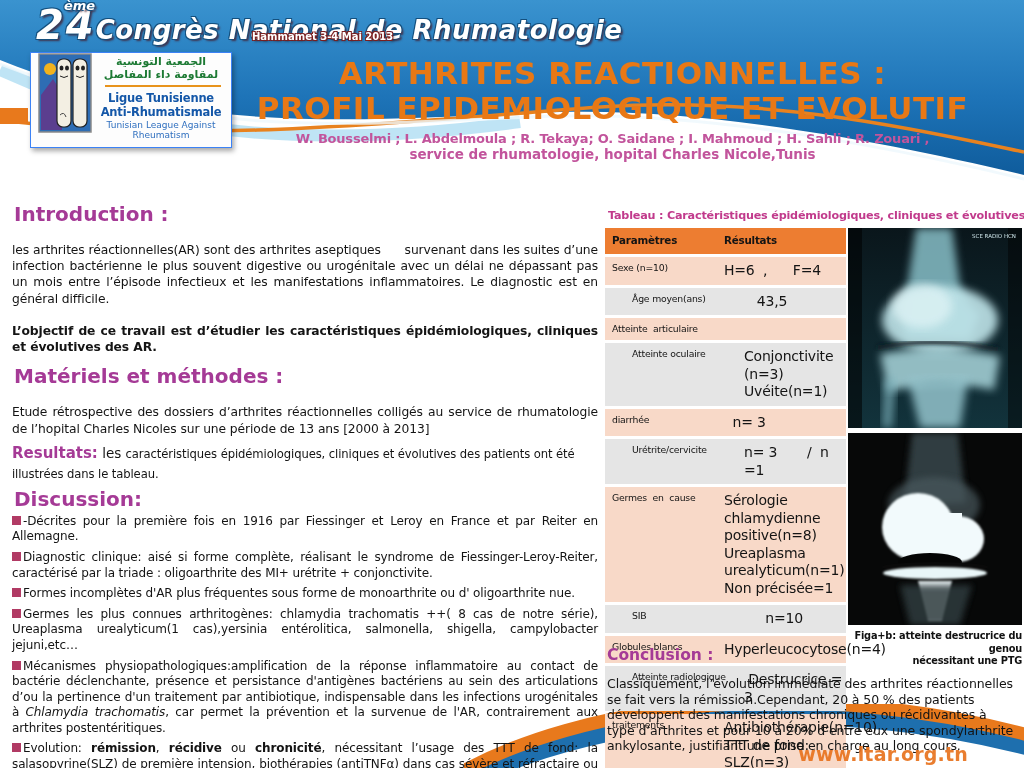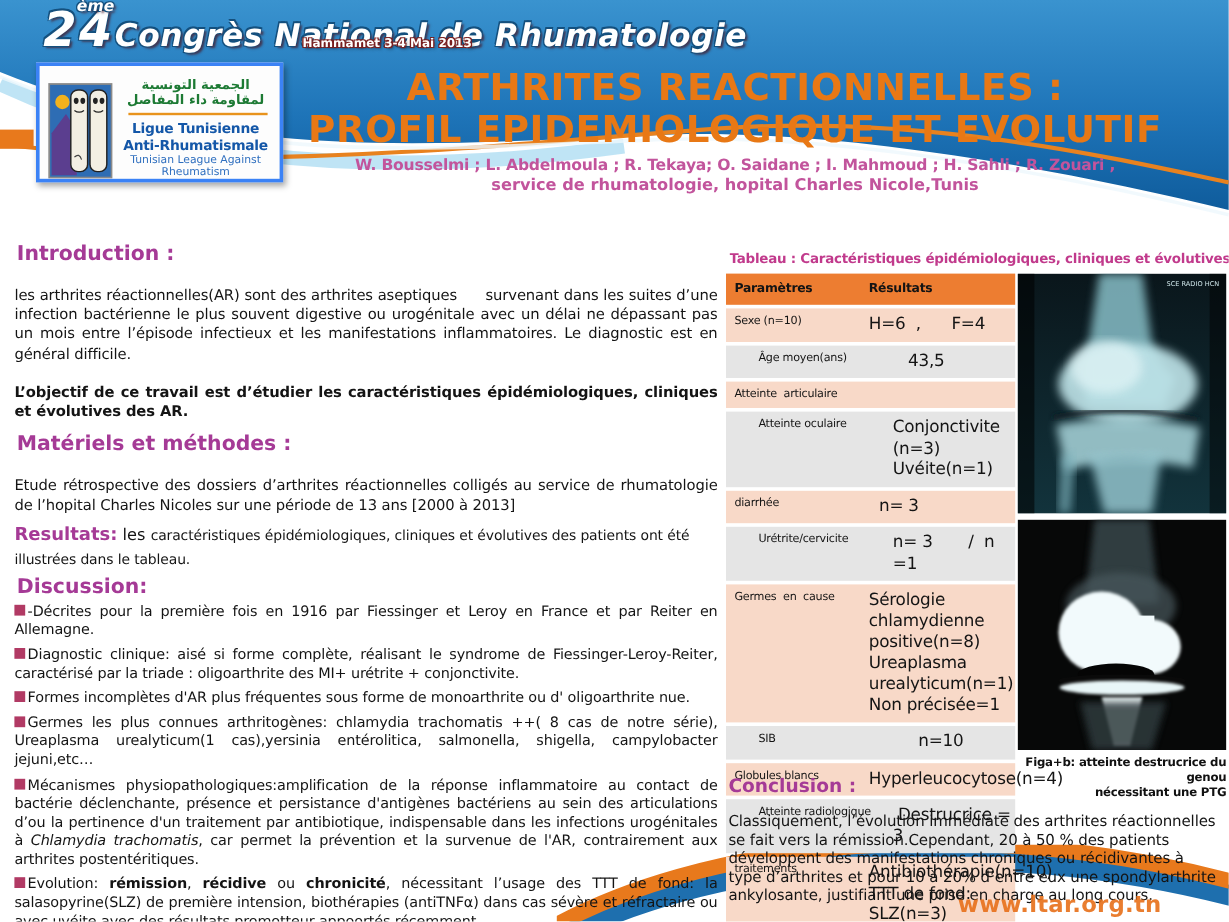--- a/index.html
+++ b/index.html
@@ -18,36 +18,36 @@
   .congress-sup{position:absolute;left:28px;top:-4px;font-size:13px;}
   .congress-name{font-size:26px;letter-spacing:.5px;}
   .venue-line{
     position:absolute;left:252px;top:31px;z-index:2;color:#fff;font-weight:bold;font-size:10px;
     text-shadow:-1px -1px 0 #7a1f1f,1px -1px 0 #7a1f1f,-1px 1px 0 #7a1f1f,1px 1px 0 #7a1f1f,2px 2px 3px rgba(0,0,0,.4);
     white-space:nowrap;
   }
   
   .logo-card{
     position:absolute;left:30px;top:52px;width:200px;height:94px;background:#fdfdfd;z-index:3;
-    border:3px solid #3b82f6;box-shadow:2px 3px 5px rgba(0,0,0,.35);display:flex;align-items:flex-end;
+    border:1px solid #3b82f6;box-shadow:2px 3px 5px rgba(0,0,0,.35);display:flex;align-items:flex-start;
   }
   .logo-art{width:54px;height:80px;margin:0 3px 0 7px;flex:none;}
   .logo-text{flex:1;text-align:center;padding:2px 4px 0 0;}
   .logo-arabic{color:#1d7a34;font-size:11px;font-weight:bold;direction:rtl;}
   .logo-divider{border:none;border-top:2px solid #e8931c;margin:4px 6px 4px 10px;}
   .logo-fr{color:#1457a8;font-weight:bold;font-size:11.5px;letter-spacing:-.2px;}
   .logo-en{color:#2f6fbf;font-size:9px;margin-top:1px;}
   
   .title-block{position:absolute;left:205px;top:56px;width:815px;text-align:center;z-index:2;}
   .title-l1,.title-l2{color:#e87815;font-weight:bold;font-size:31px;line-height:1.13;letter-spacing:.5px;white-space:nowrap;}
   .authors{color:#c2549c;font-weight:bold;font-size:13px;letter-spacing:-.2px;margin-top:5px;white-space:nowrap;}
   .affiliation{color:#c2549c;font-weight:bold;font-size:13.5px;}
   
   .left-col{position:absolute;left:12px;top:202px;width:586px;z-index:2;}
-  .sec-h{color:#a53a96;font-size:17px;font-weight:bold;margin:0 0 3px 2px;}
+  .sec-h{color:#a53a96;font-size:20px;font-weight:bold;margin:0 0 3px 2px;}
   .body-text{font-size:12.3px;line-height:1.32;letter-spacing:-.1px;margin:16px 0 6px 0;text-align:justify;white-space:pre-wrap;}
   .bold{font-weight:bold;white-space:normal;}
   .mt8{margin-top:9px;}
   .results-line{margin:2px 0 4px 0;line-height:1.25;}
   .results-h{color:#a53a96;font-size:15px;font-weight:bold;}
   .results-les{font-size:13.5px;}
   .results-rest{font-size:11.6px;letter-spacing:-.1px;}
   .bullet{font-size:12px;line-height:1.3;letter-spacing:-.12px;margin:0 0 5px 0;text-align:justify;}
   .sq{display:inline-block;width:9px;height:9px;background:#b13a64;margin-right:2px;position:relative;top:0px;}
   .it{font-style:italic;}

